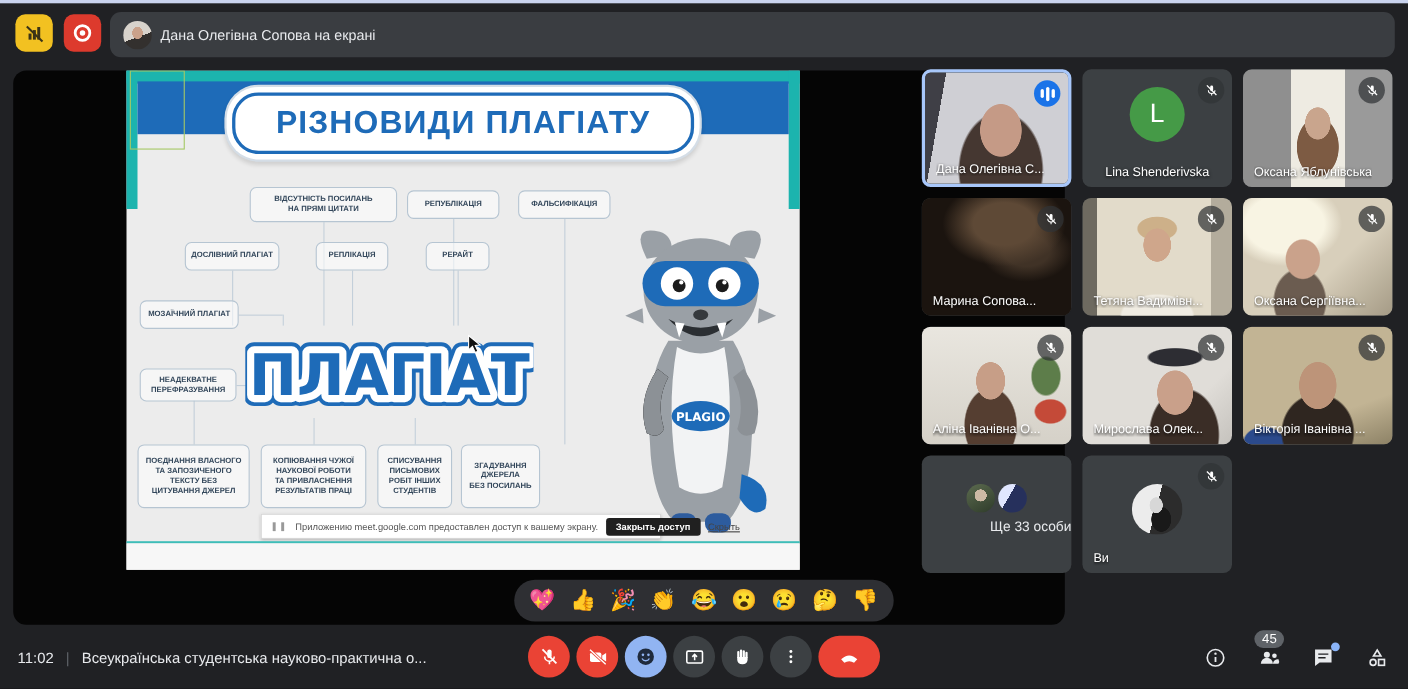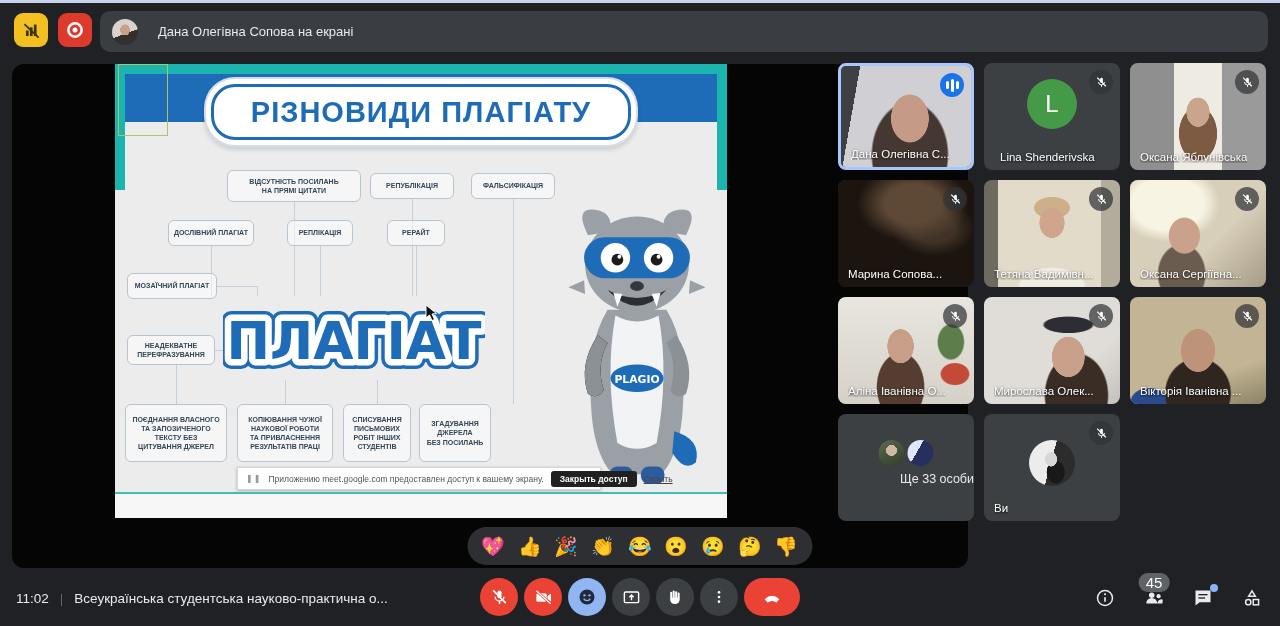--- a/index.html
+++ b/index.html
@@ -9,21 +9,21 @@
 
   
   #topline { position:absolute; left:0; top:0; width:1280px; height:3px; background:#c9d3ee; }
   #topbar { position:absolute; left:0; top:3px; width:1280px; height:56px; }
   .sqbtn { position:absolute; top:10px; width:34px; height:34px; border-radius:9px;
            display:flex; align-items:center; justify-content:center; }
   #ybtn { left:14px; background:#f2c121; }
   #rbtn { left:58px; background:#dd3a2d; }
   #banner { position:absolute; left:100px; top:8px; width:1168px; height:41px;
             background:#3a3d41; border-radius:10px; display:flex; align-items:center;
-            padding:0 12px; gap:20px; }
+            padding:0 12px; gap:8px; }
   #banner .bavatar { width:26px; height:26px; border-radius:50%;
       background: radial-gradient(8px 9px at 50% 42%, #caa28b 60%, rgba(0,0,0,0) 62%),
                   linear-gradient(160deg,#d8d3cc 0 55%, #33302e 55%); }
   #banner .btext { color:#e8eaed; font-size:13px; }
 
   
   #stage { position:absolute; left:12px; top:64px; width:956px; height:504px;
            background:#050505; border-radius:12px; overflow:hidden; }
 
   
@@ -62,21 +62,21 @@
   
   #tiles { position:absolute; left:838px; top:63px; width:428px; height:458px;
            display:grid; grid-template-columns:repeat(3,1fr); grid-template-rows:repeat(4,1fr);
            gap:10px; }
   .tile { position:relative; border-radius:8px; overflow:hidden; background:#3c4043; }
   .tile.speaking { border:3px solid #a8c7fa; }
   .vid { position:absolute; inset:0; }
   .pname { position:absolute; left:10px; bottom:7px; color:#fff; font-size:11.5px;
            text-shadow:0 1px 3px rgba(0,0,0,.9); white-space:nowrap; overflow:hidden;
            max-width:116px; }
-  .pname.center { left:0; width:100%; max-width:none; text-align:left;margin-left:16px; }
+  .pname.center { left:0; width:100%; max-width:none; text-align:center; }
   .micoff { position:absolute; top:7px; right:7px; width:24px; height:24px; border-radius:50%;
             background:rgba(48,51,54,.72); display:flex; align-items:center; justify-content:center; }
   .audioind { position:absolute; top:7px; right:7px; width:24px; height:24px; border-radius:50%;
               background:#1a73e8; display:flex; align-items:center; justify-content:center; gap:2px; }
   .audioind i { display:block; width:3px; background:#fff; border-radius:2px; }
   .avatarL { position:absolute; left:50%; top:38%; transform:translate(-50%,-50%);
              width:50px; height:50px; border-radius:50%; background:#459a47; color:#fff;
              display:flex; align-items:center; justify-content:center; font-size:24px; }
   .ovflavs { position:absolute; left:50%; top:36%; transform:translate(-50%,-50%);
              display:flex; gap:3px; }
@@ -157,21 +157,21 @@
   .ctl { width:38px; height:38px; border-radius:50%; background:#3c4043;
          display:flex; align-items:center; justify-content:center; }
   .ctl.red { background:#ea4335; }
   .ctl.blue { background:#91b4f2; }
   .ctl.end { width:56px; border-radius:19px; background:#ea4335; }
   #rightico { position:absolute; right:16px; top:0; height:56px; display:flex;
       align-items:center; gap:25px; }
   .rico { position:relative; width:24px; height:24px; display:flex; align-items:center;
           justify-content:center; }
   .cbadge { position:absolute; top:-13px; left:50%; transform:translateX(-50%);
-      background:#5f6368; color:#fff; font-size:15px; padding:1px 7px; border-radius:9px; }
+      background:#5f6368; color:#fff; font-size:12px; padding:1px 7px; border-radius:9px; }
   .cdot { position:absolute; top:-2px; right:-3px; width:8px; height:8px; border-radius:50%;
           background:#8ab4f8; }
 </style>
 </head>
 <body>
 
 <div id="app">
 
   <div id="topline"></div>
   <div id="topbar">

